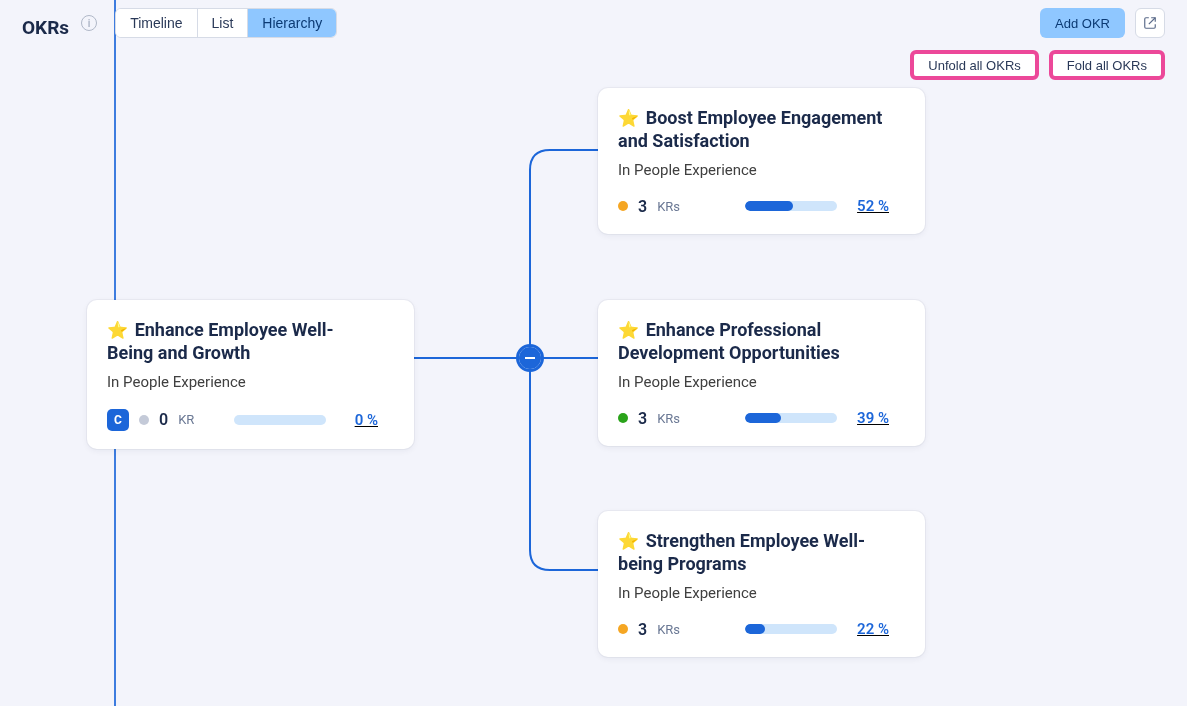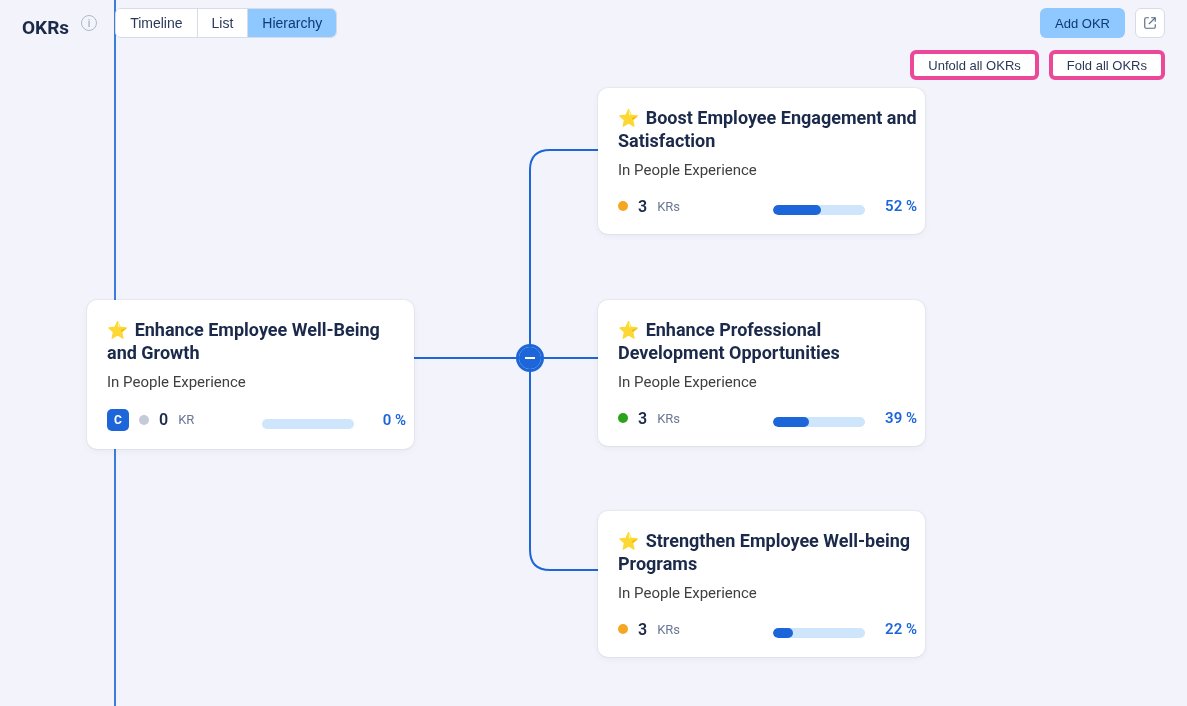--- a/index.html
+++ b/index.html
@@ -24,33 +24,33 @@
   .outline-btn { background:#fff; border:4px solid #ec4899; color:#2a3958; border-radius:6px; height:30px; padding:0 14px; font-size:13px; cursor:pointer;}
 
   .canvas { position:absolute; left:0; top:0; width:1187px; height:706px; }
 
   
   .trunk { position:absolute; left:114px; top:0; width:2px; height:706px; background:#1c66d9; opacity:.85;}
 
   .card {
     position:absolute; width:327px; background:#fff; border-radius:10px;
     box-shadow: 0 2px 6px rgba(20,30,60,.06), 0 0 0 1px rgba(20,30,60,.04);
-    padding: 18px 8px 18px 20px;
+    padding: 18px 36px 18px 20px;
   }
   .card-title { font-size:18px; font-weight:700; color:#1b2a4a; line-height:1.3; margin-bottom:8px; }
   .card-dept { font-size:15px; color:#404040; margin-bottom:18px;}
   .card-footer { display:flex; align-items:center; gap:10px;}
   .status-dot { width:10px; height:10px; border-radius:50%; flex:none;}
   .dot-orange{background:#f5a623;}
   .dot-green{background:#2aa31a;}
   .dot-gray{background:#c4cad8;}
   .avatar-chip{width:22px;height:22px;border-radius:5px;background:#1c66d9;color:#fff;font-size:12px;font-weight:700;display:flex;align-items:center;justify-content:center;flex:none;}
   .kr-count{font-size:16px;font-weight:600;color:#1b2a4a;}
   .kr-label{font-size:13px;color:#6a7894;}
-  .progress-wrap{margin-left:auto;display:flex;align-items:flex-end;gap:12px;}
+  .progress-wrap{margin-left:auto;display:flex;align-items:center;gap:12px;text-decoration:underline;}
   .progress-bar{width:92px;height:10px;background:#cfe5fb;border-radius:6px;overflow:hidden;position:relative;}
   .progress-fill{position:absolute;left:0;top:0;bottom:0;background:#1c66d9;border-radius:6px;}
   .progress-pct{font-size:15px;font-weight:600;color:#1c66d9;min-width:40px;text-align:right;}
 
   
   .connectors{position:absolute;left:0;top:0;width:1187px;height:706px;pointer-events:none;}
 
   
   .collapse-node{
     position:absolute; left:516px; top:344px; width:28px; height:28px;

